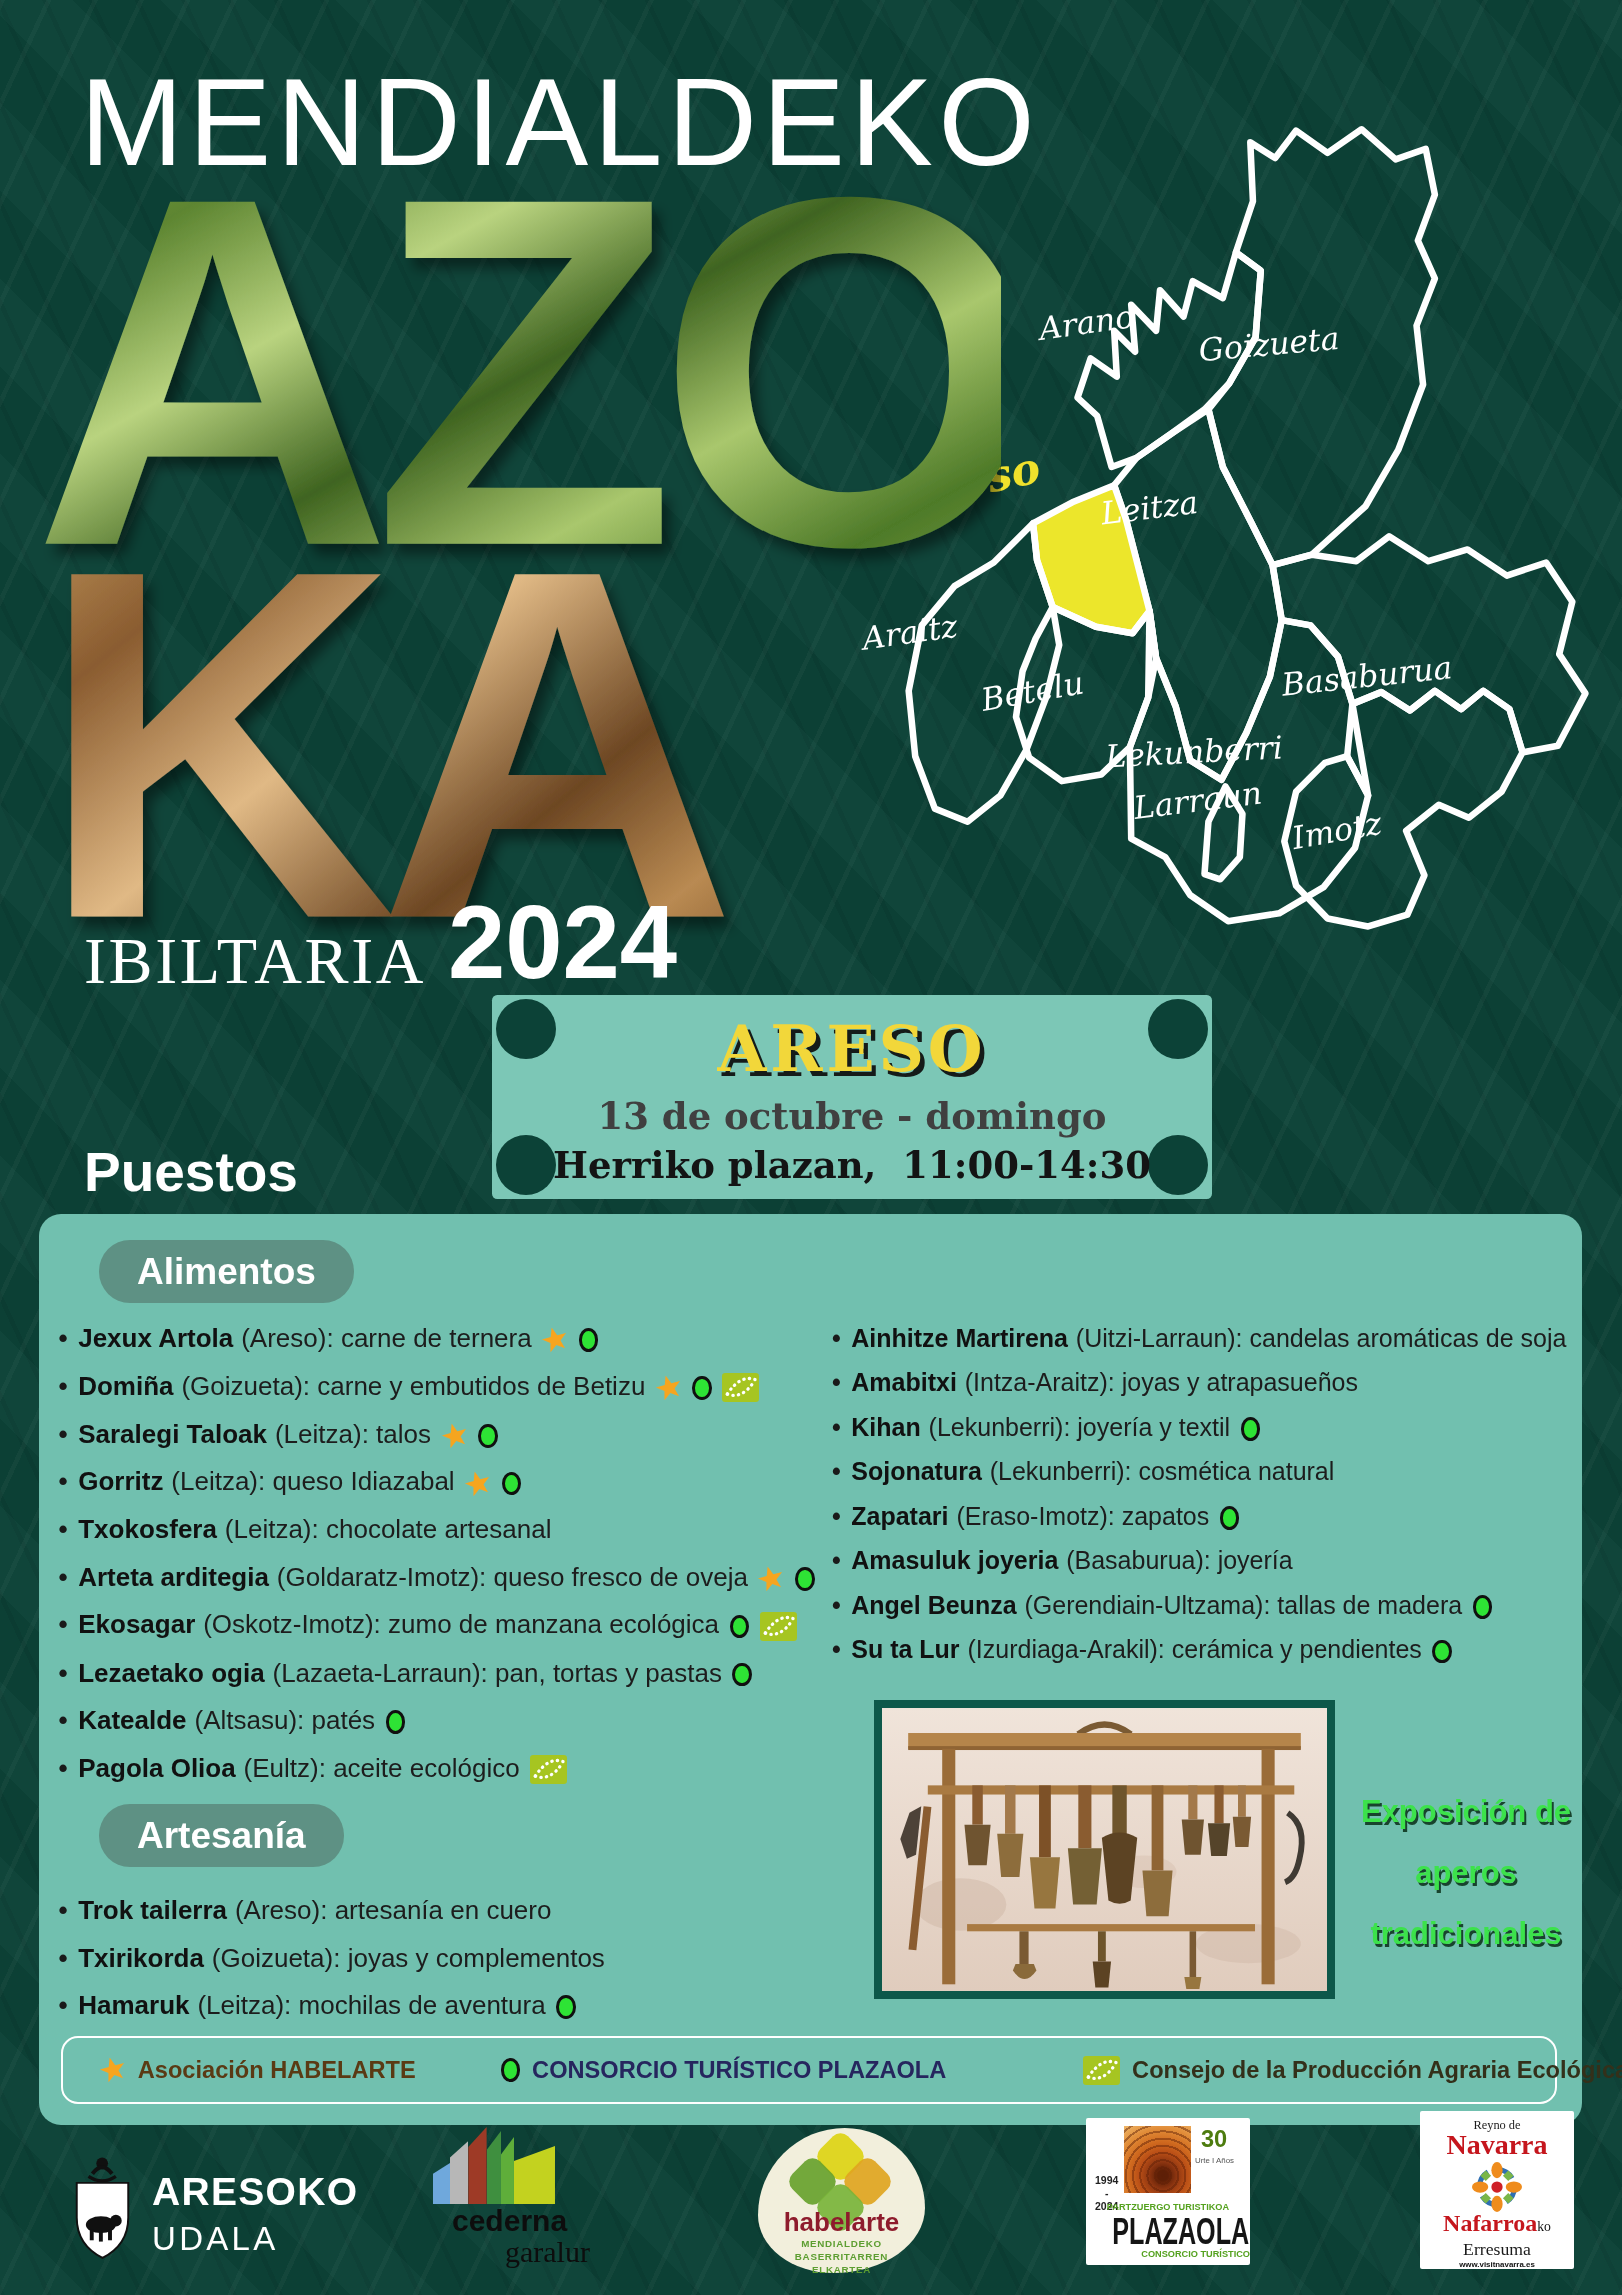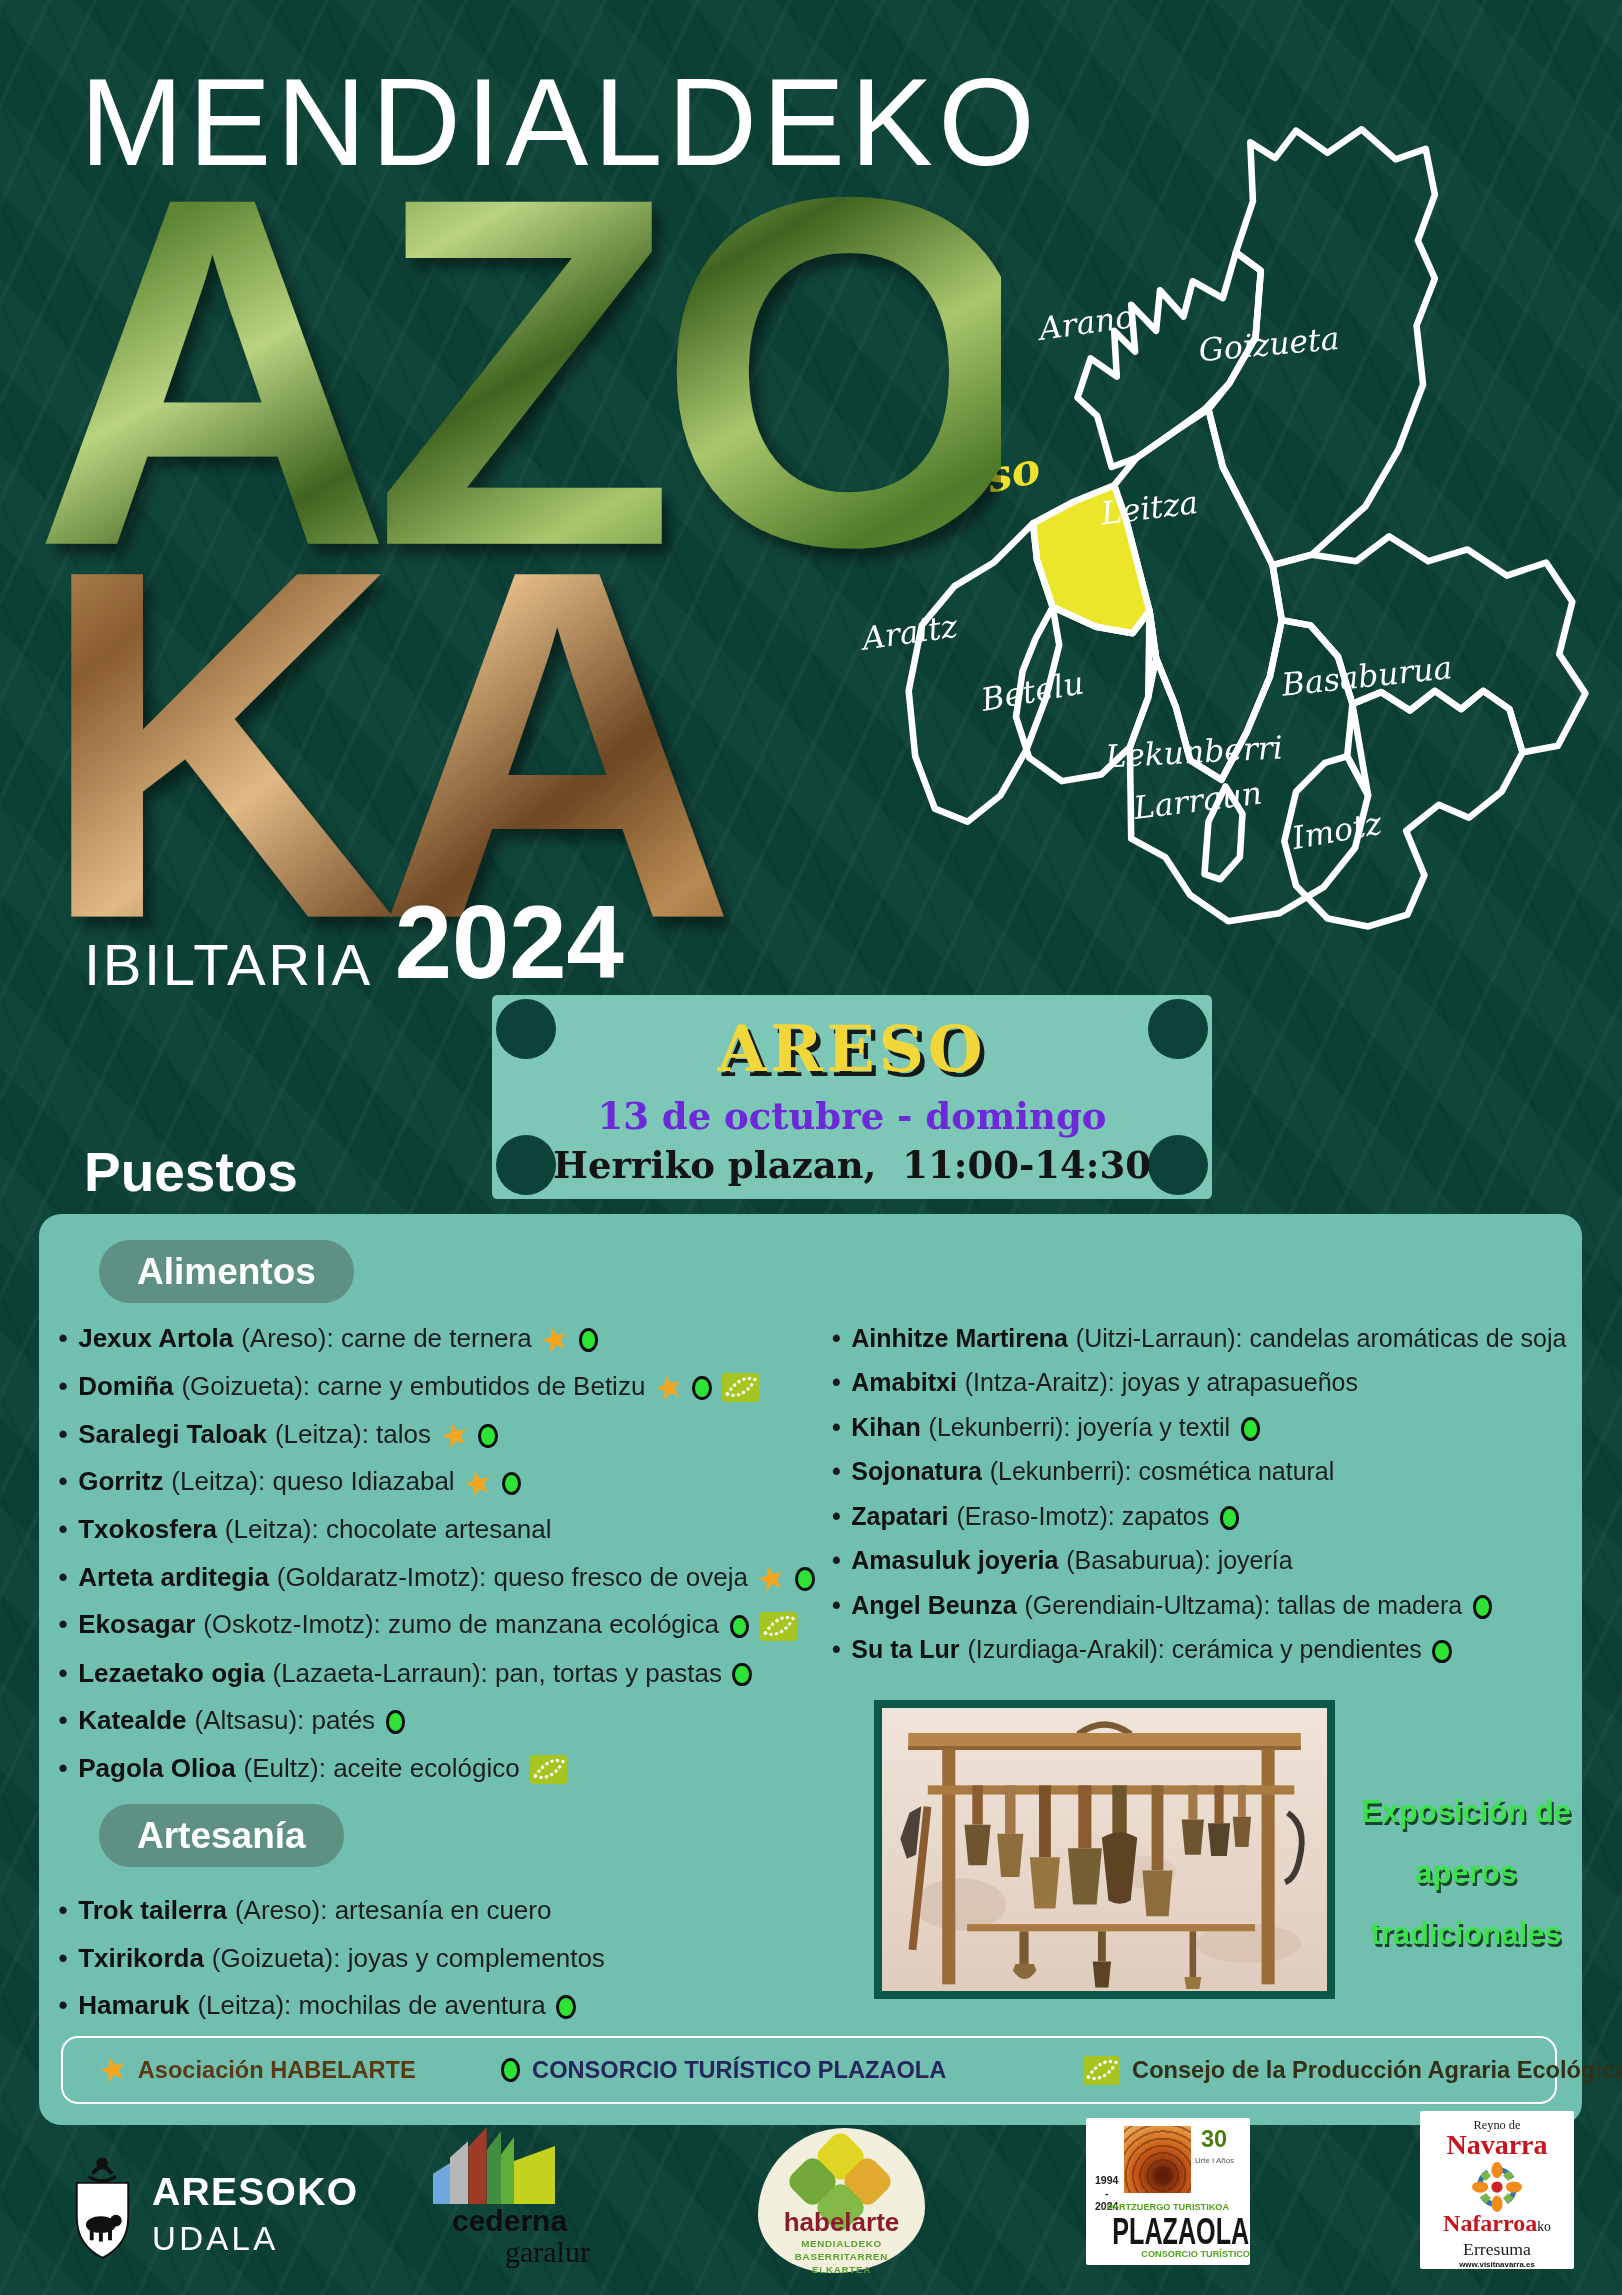--- a/index.html
+++ b/index.html
@@ -10,36 +10,36 @@
       repeating-linear-gradient(115deg, rgba(255,255,255,0.03) 0 4.6px, transparent 4.6px 42px),
       repeating-linear-gradient(65deg, rgba(0,0,0,0.06) 0 4.6px, transparent 4.6px 42px),
       repeating-linear-gradient(45deg, rgba(255,255,255,0.015) 0 62px, rgba(0,0,0,0.035) 62px 124px);
     font-family:"Liberation Sans", sans-serif;
   }
   .abs{position:absolute;}
 
   
   .mendialdeko{left:80px;top:60px;font-size:124px;font-weight:400;letter-spacing:5.2px;color:#fff;line-height:1;}
   .ibil-line{left:84px;top:891px;display:flex;align-items:flex-end;color:#fff;white-space:nowrap;}
-  .ibil{font-size:58px;font-weight:400;letter-spacing:2.6px;line-height:1;}
+  .ibil{font-size:66px;font-weight:400;letter-spacing:2.6px;line-height:1;font-family:Liberation Serif, serif;}
   .year{font-size:103px;font-weight:800;margin-left:22px;line-height:1;}
 
   
   .map-svg{left:838px;top:103px;}
   .region{fill:none;stroke:#ffffff;stroke-width:10;stroke-linejoin:round;stroke-linecap:round;}
   .region.highlight{fill:#ece62b;}
   .map-label{font-family:"DejaVu Serif", serif;font-style:italic;fill:#ffffff;font-size:48px;}
   .map-label.big{fill:#f0e12c;font-weight:bold;font-size:66px;}
 
   
   .banner{left:492px;top:995px;width:720px;height:204px;background:#7cc7b6;border-radius:5.2px;text-align:center;}
   .notch{position:absolute;width:60px;height:60px;border-radius:50%;background:#0c4237;}
   .n1{left:3.9px;top:3.9px;} .n2{right:3.9px;top:3.9px;} .n3{left:3.9px;bottom:3.9px;} .n4{right:3.9px;bottom:3.9px;}
   .banner-town{position:absolute;left:0;right:0;top:17px;font-family:"DejaVu Serif", serif;font-weight:800;font-size:63px;letter-spacing:3.9px;color:#f2d73a;text-shadow:4.6px 4.6px 0 rgba(12,12,12,0.92);}
-  .banner-date{position:absolute;left:0;right:0;top:99px;font-family:"DejaVu Serif", serif;font-weight:700;font-size:37px;color:#6d28d9;}
+  .banner-date{position:absolute;left:0;right:0;top:99px;font-family:"DejaVu Serif", serif;font-weight:700;font-size:37px;color:#404040;}
   .banner-venue{position:absolute;left:0;right:0;top:148px;font-family:"DejaVu Serif", serif;font-weight:700;font-size:37px;color:#141414;white-space:pre;}
 
   
   .puestos-title{left:84px;top:1140px;font-size:55px;font-weight:700;color:#fff;}
   .panel{left:39px;top:1214px;width:1543px;height:911px;background:#71c0af;border-radius:22px;}
   .pill{position:absolute;background:#5e9184;color:#ffffff;font-weight:700;font-size:37px;padding:10.5px 38px;border-radius:31px;}
   .pill-ali{left:60px;top:26px;}
   .pill-art{left:60px;top:590px;}
   .vlist{position:absolute;white-space:nowrap;}
   .list-left{left:19.6px;top:110px;font-size:26px;}

